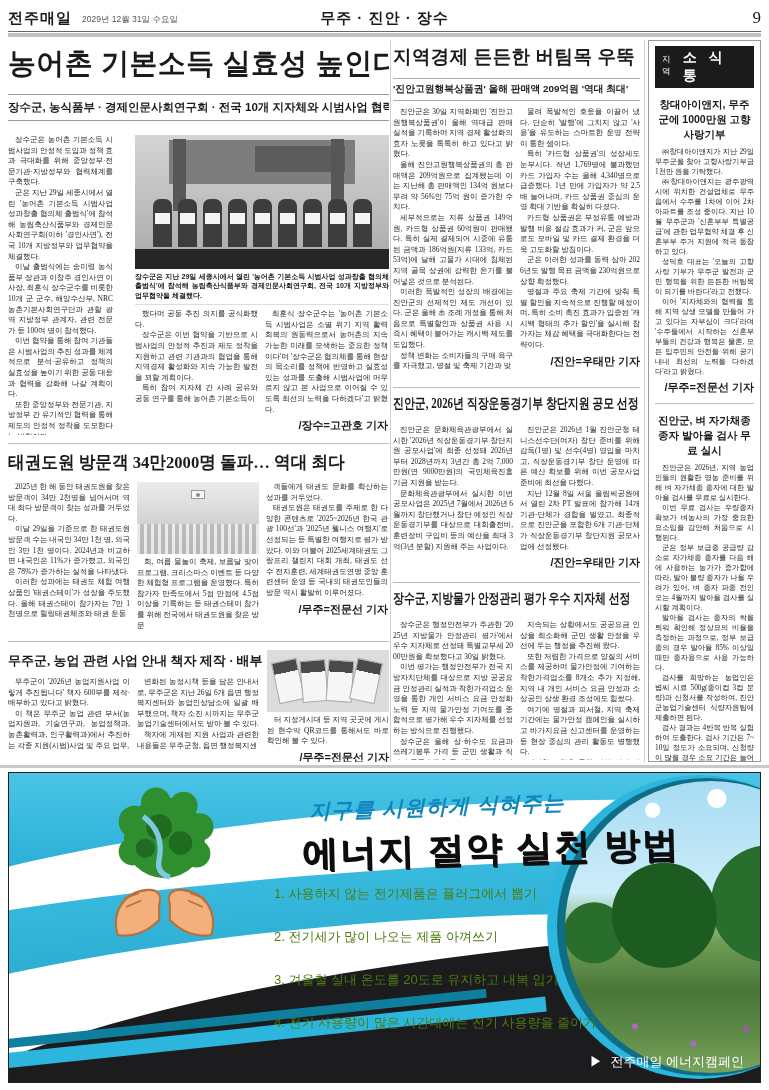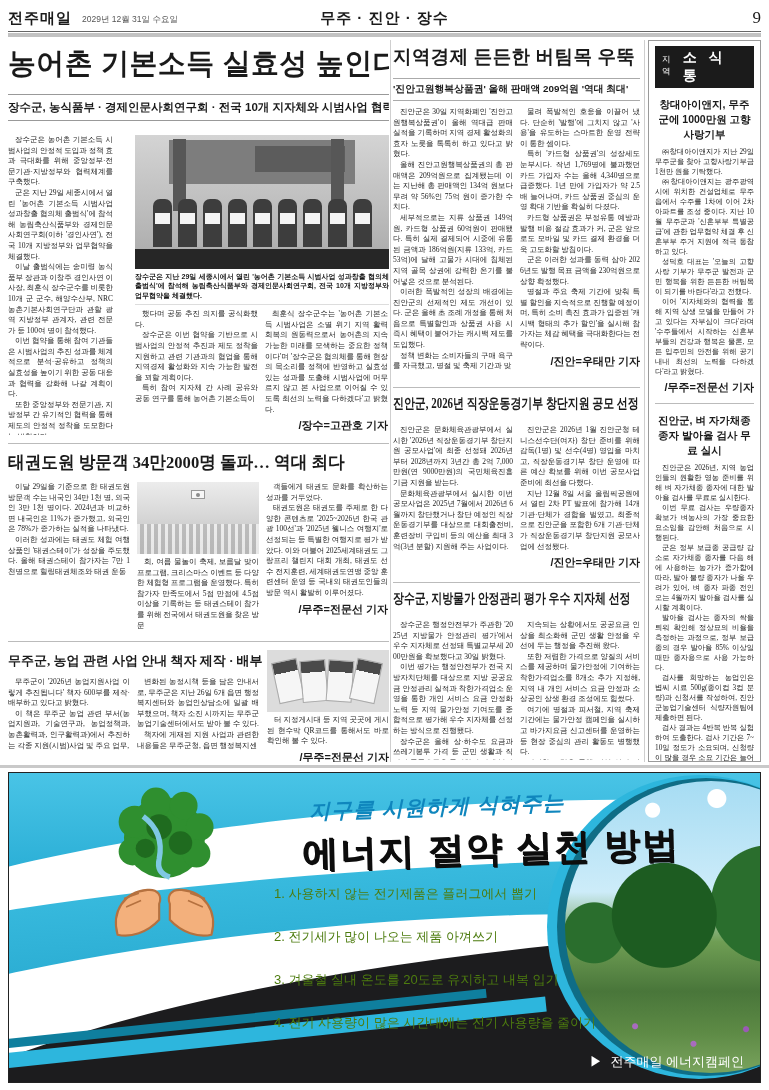--- a/index.html
+++ b/index.html
@@ -303,20 +303,21 @@
           </div>
 
       </div>
     </div>
   </div>
 
   <div class="tkd">
     <h2>태권도원 방문객 34만2000명 돌파… 역대 최다</h2>
     <div class="tkd-cols">
       <div class="body-txt">
+          <p>2025년 한 해 동안 태권도원을 찾은 방문객이 34만 2천명을 넘어서며 역대 최다 방문객이 찾는 성과를 거두었다.</p>
           <p>이달 29일을 기준으로 한 태권도원 방문객 수는 내국인 34만 1천 명, 외국인 3만 1천 명이다. 2024년과 비교하면 내국인은 11%가 증가했고, 외국인은 78%가 증가하는 실적을 나타냈다.</p>
           <p>이러한 성과에는 태권도 체험 여행 상품인 '태권스테이'가 성장을 주도했다. 올해 태권스테이 참가자는 7만 1천명으로 힐링태권체조와 태권 운동</p>
         </div>
       <div>
         <div class="photo-tkd">
           <span class="tkd-flag">
               <i></i>
             </span>
           <span class="tkd-crowd"></span>
         </div>

